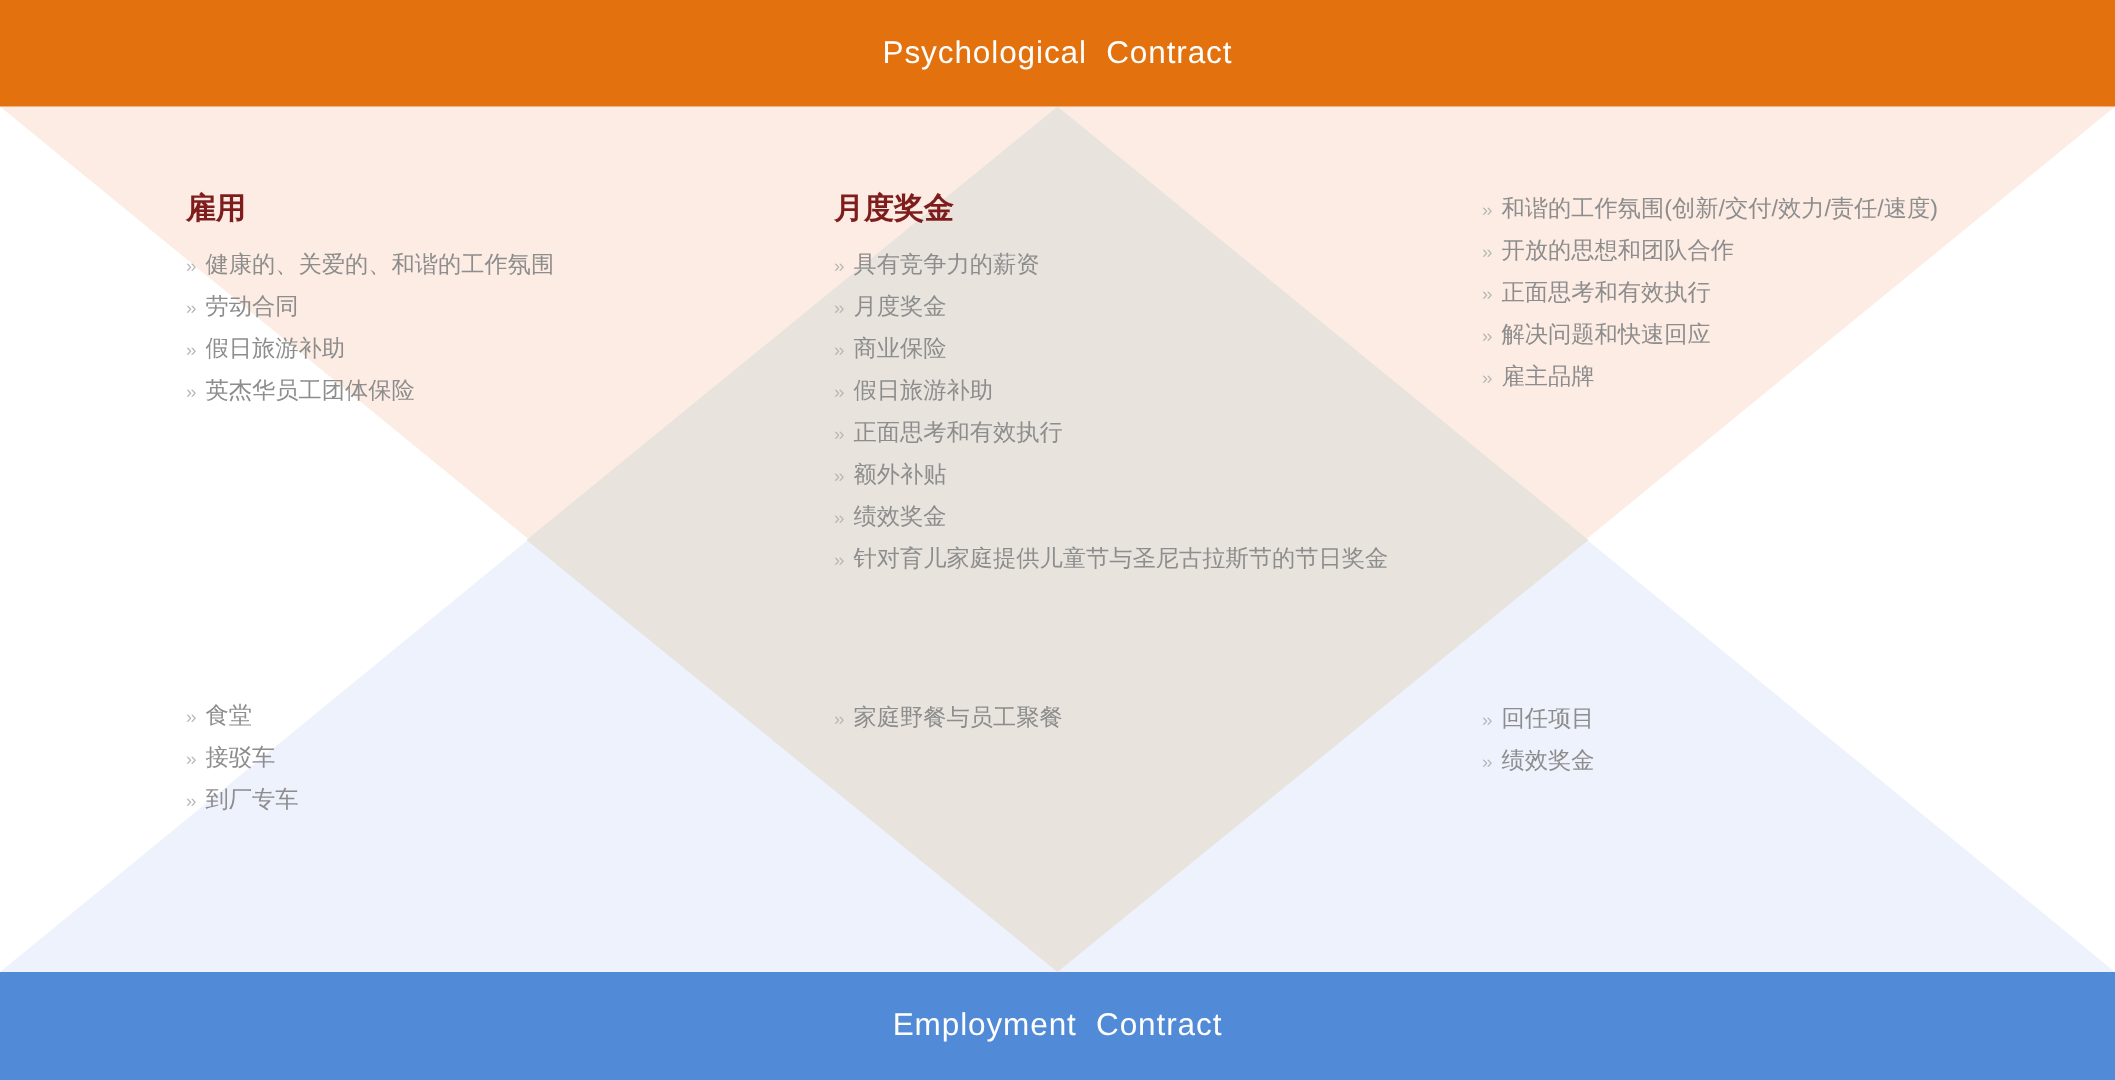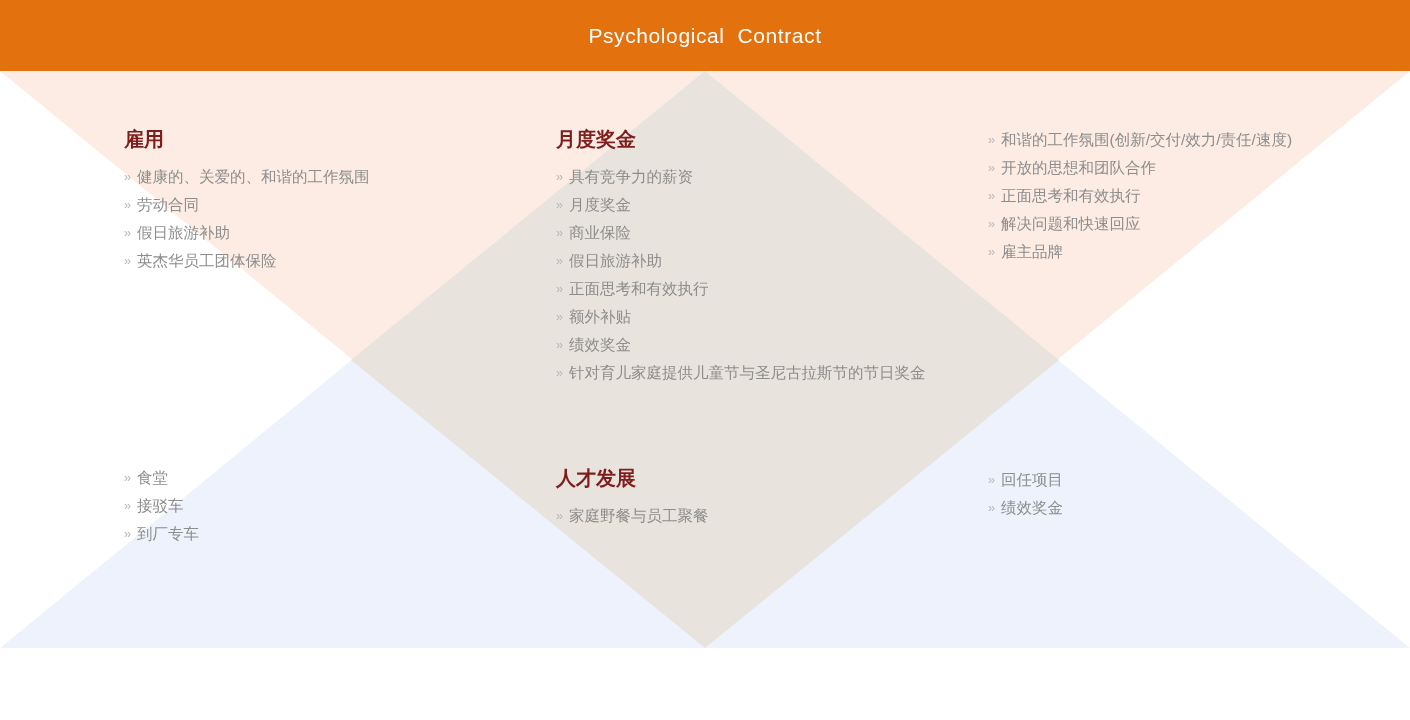--- a/index.html
+++ b/index.html
@@ -230,21 +230,20 @@
           <span class="item-text">接驳车</span>
         </li>
         <li class="item">
           <span class="chev">››</span>
           <span class="item-text">到厂专车</span>
         </li>
       </ul>
     </div>
 
     <div class="col col-2 row-2-b">
-      <h2 class="section-title">人才发展</h2>
       <ul class="item-list">
         <li class="item">
           <span class="chev">››</span>
           <span class="item-text">家庭野餐与员工聚餐</span>
         </li>
       </ul>
     </div>
 
     <div class="col col-3 row-2-c">
       <ul class="item-list">
@@ -254,14 +253,17 @@
         </li>
         <li class="item">
           <span class="chev">››</span>
           <span class="item-text">绩效奖金</span>
         </li>
       </ul>
     </div>
 
   </div>
 
+  <div class="banner banner-bottom">
+    <div class="banner-title">Employment  Contract</div>
+  </div>
 
 </div>
 
 </body></html>

